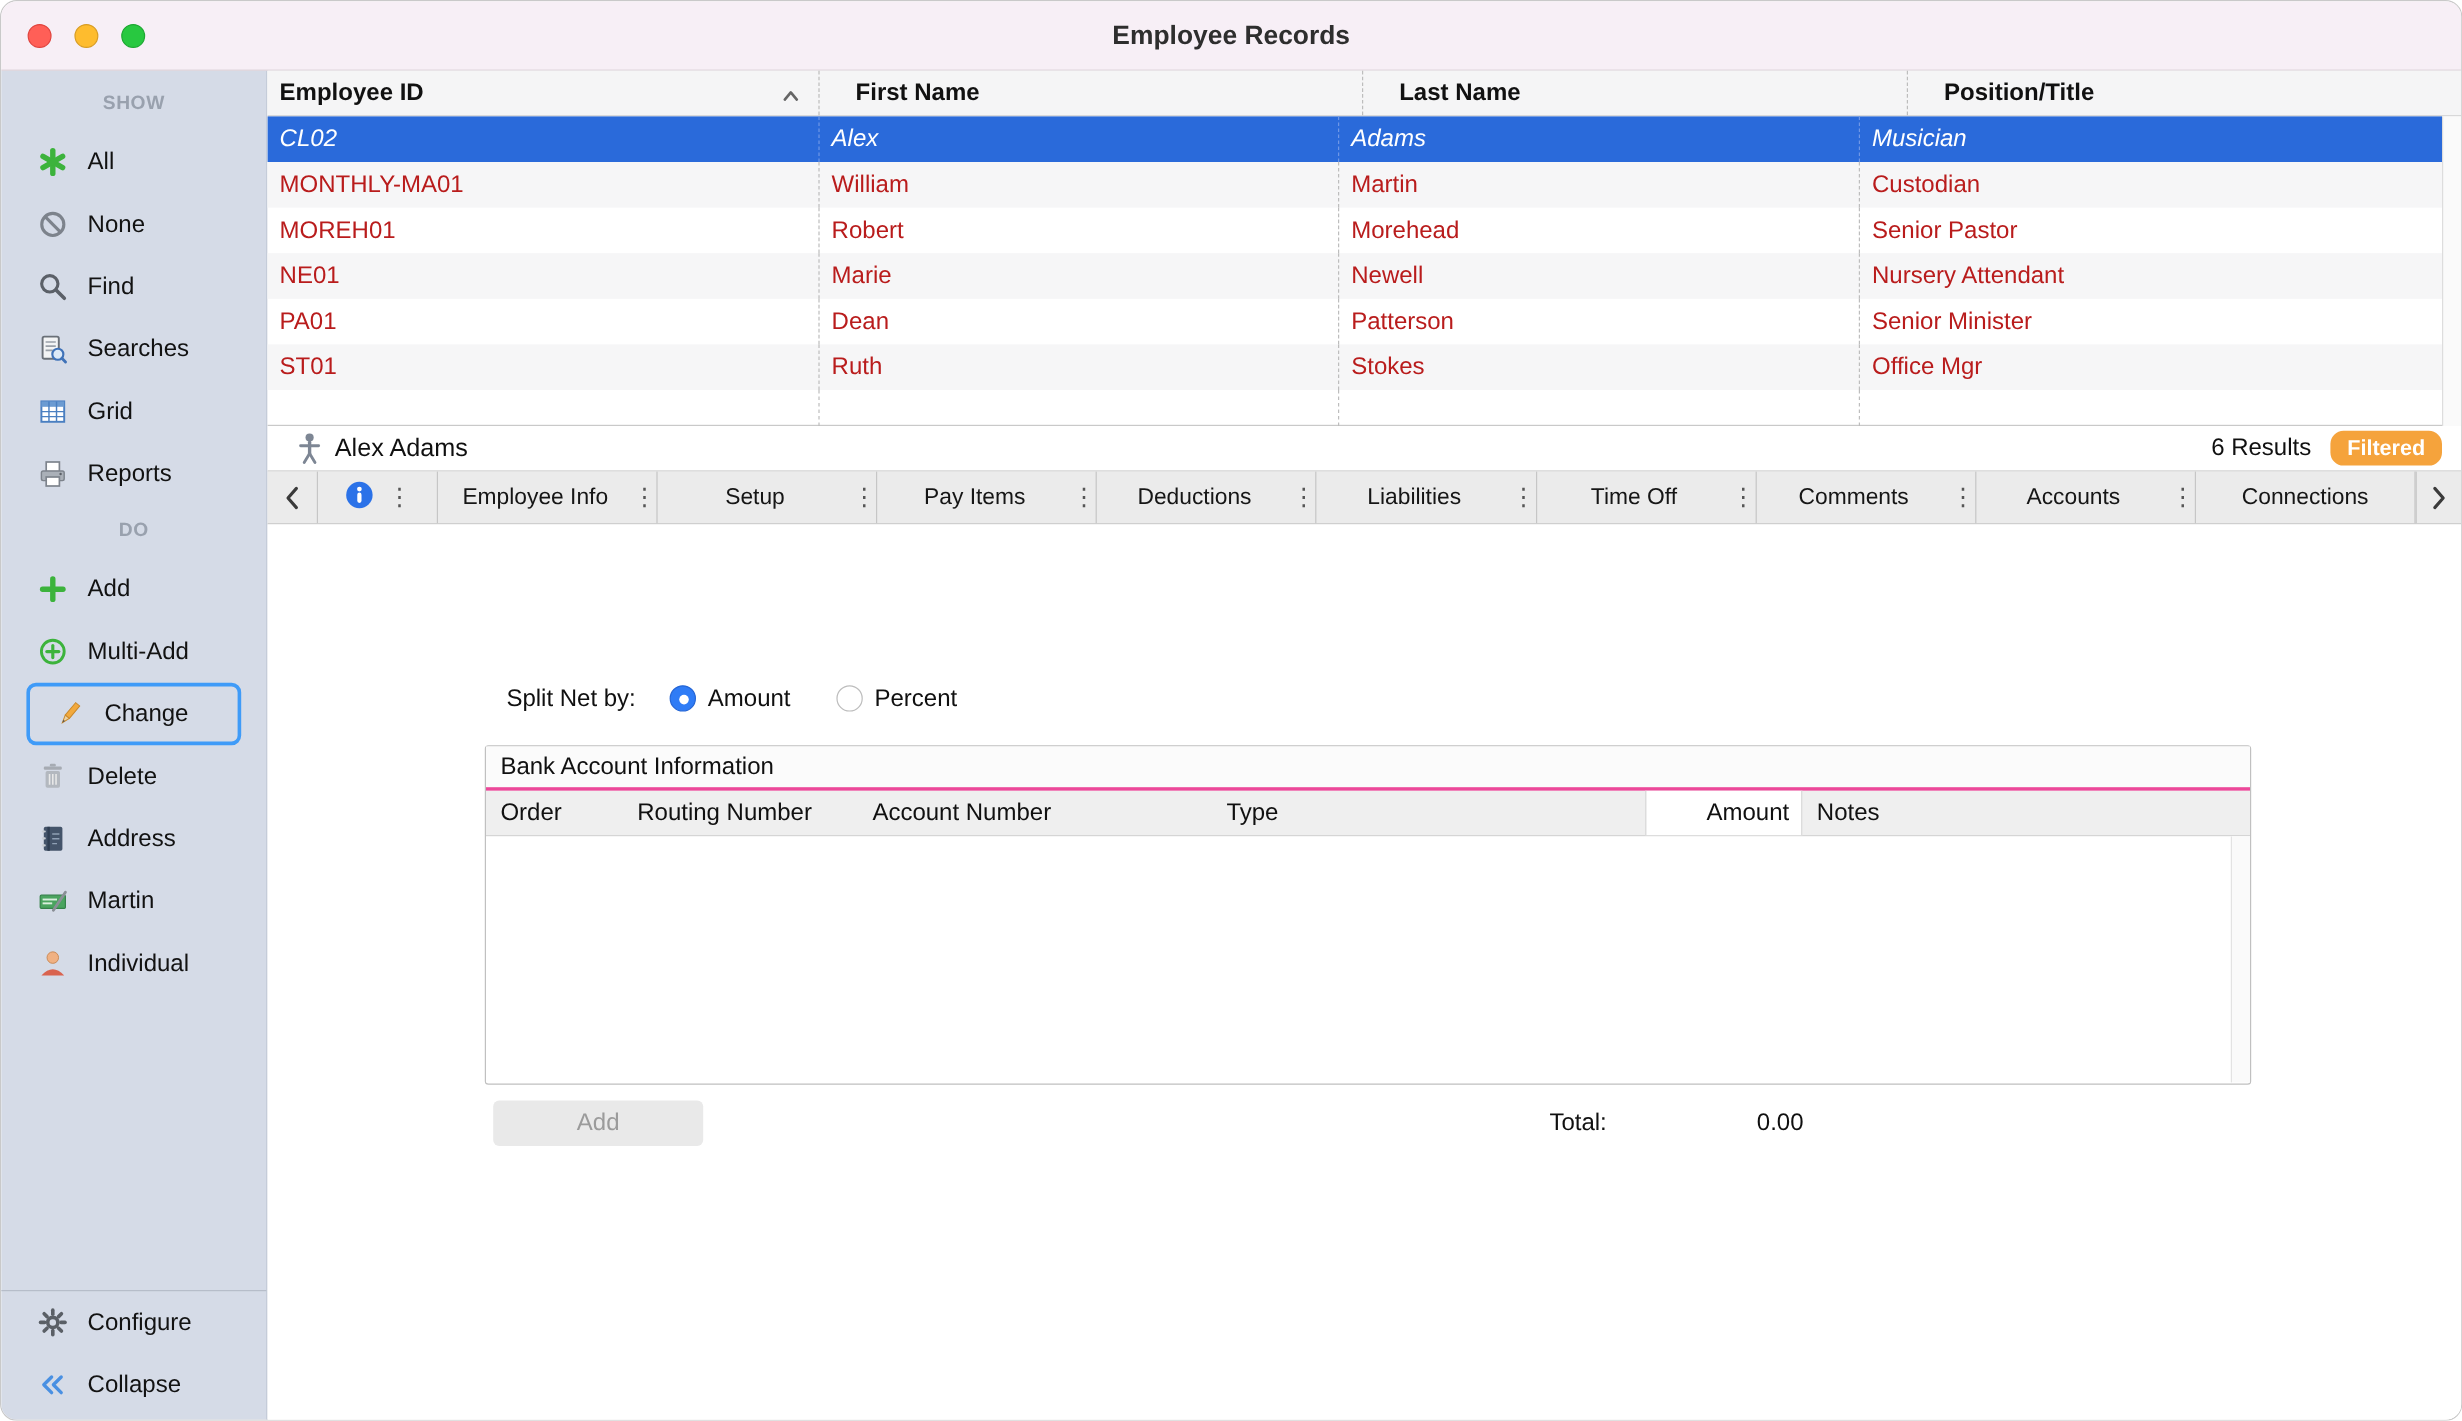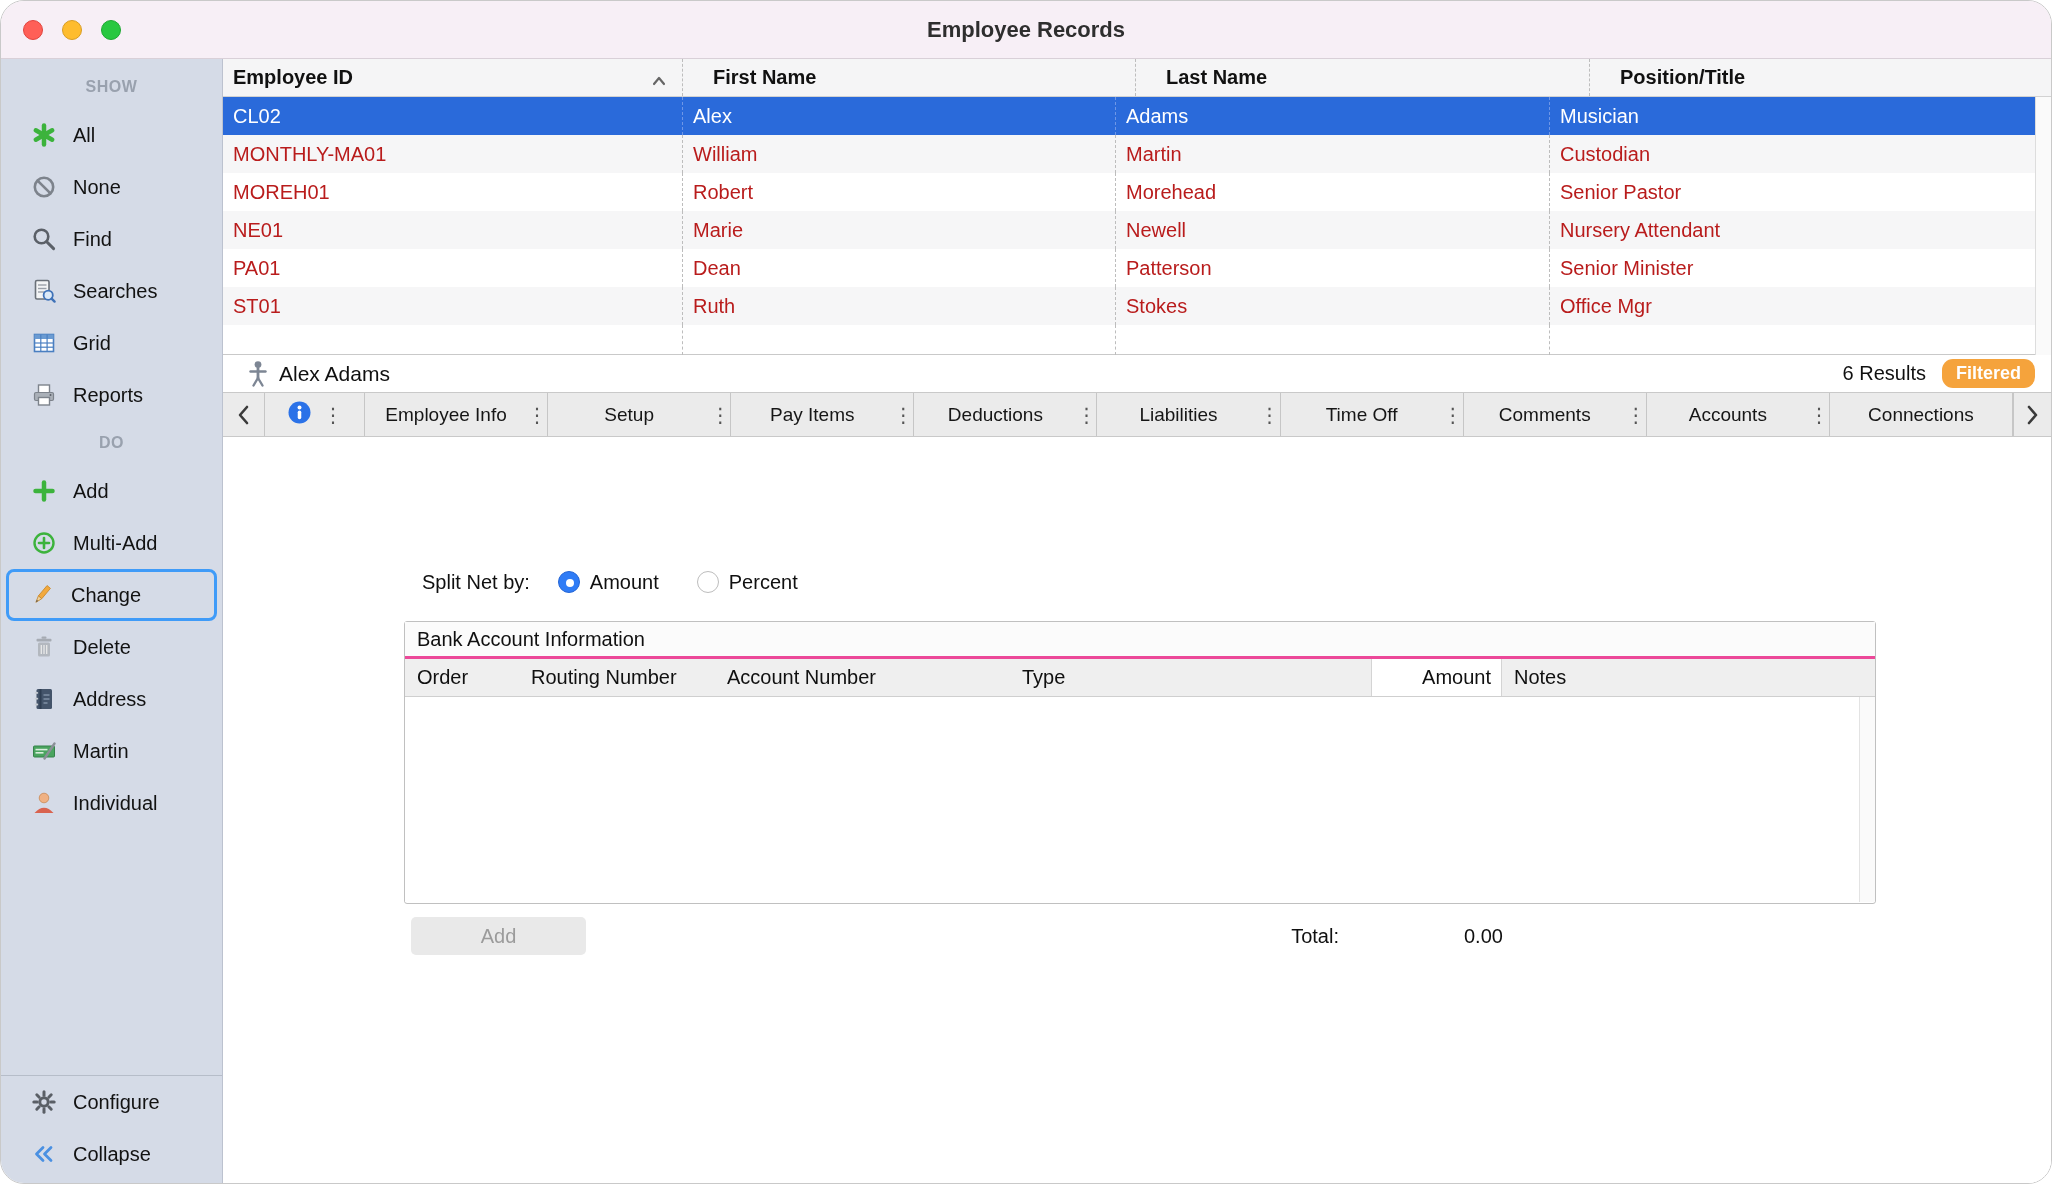--- a/index.html
+++ b/index.html
@@ -1,19 +1,19 @@
 <!DOCTYPE html>
 <html><head>
 <meta charset="utf-8">
 <style>
   * { margin:0; padding:0; box-sizing:border-box; }
   html,body { background:#ffffff; font-family:"Liberation Sans","DejaVu Sans",sans-serif; }
   .window {
     position:relative; width:2052px; height:1184px;
-    border:1px solid #c9c9c9; border-radius:24px; overflow:hidden; background:#ffffff;
+    border:1px solid #c9c9c9; border-radius:14px; overflow:hidden; background:#ffffff;
   }
   
   .titlebar {
     position:relative; height:58px; background:#f7eff6; border-bottom:1px solid #d9d0d8;
     display:flex; align-items:center; justify-content:center;
   }
   .traffic { position:absolute; left:22px; top:0; height:100%; display:flex; align-items:center; gap:19px; }
   .tl { width:20px; height:20px; border-radius:50%; display:inline-block; }
   .tl.red { background:#ff5f57; border:1px solid #e0443e; }
   .tl.yellow { background:#febc2e; border:1px solid #d89d24; }
@@ -28,21 +28,21 @@
   }
   .content { flex:1; display:flex; flex-direction:column; background:#ffffff; min-width:0; }
 
   
   .sb-header { height:44px; display:flex; align-items:center; justify-content:center;
     font-size:16px; font-weight:bold; color:#99a1ae; letter-spacing:0.5px; }
   .sb-item { height:52px; display:flex; align-items:center; padding-left:30px; cursor:default; }
   .sb-item .sb-icon { width:26px; height:26px; margin-right:16px; flex:0 0 26px; display:flex; align-items:center; justify-content:center; }
   .sb-item .sb-label { font-size:20px; color:#121212; }
   .sb-item.selected {
-    border:3px solid #3f9bf8; border-radius:8px; margin:0 5px; padding-left:20px; height:52px;
+    border:3px solid #3f9bf8; border-radius:8px; margin:0 21px; padding-left:20px; height:52px;
   }
   .sb-spacer { flex:1; }
   .sb-divider { height:1px; background:#b6bdc9; margin:0; }
   .sb-footer { padding-bottom:4px; }
 
   
   .emp-table { position:relative; height:296px; border-bottom:1px solid #c9c9c9; background:#ffffff; }
   .emp-header {
     display:grid; grid-template-columns:460px 433px 434px 1fr; height:38px;
     background:#f5f5f6; border-bottom:1px solid #d2d2d2;gap:20px;
@@ -58,21 +58,21 @@
   .emp-row {
     display:grid; grid-template-columns:460px 433px 434px 1fr; height:38px;
     width:calc(100% - 16px);
   }
   .emp-row:nth-child(even) { background:#f6f6f7; }
   .emp-row .cell {
     display:flex; align-items:center; padding-left:10px; font-size:20px; color:#b91c1c;
     border-right:1px dashed #bdbdbd; overflow:hidden; white-space:nowrap;
   }
   .emp-row .cell:last-child { border-right:none; }
-  .emp-row.selected { background:#2a6ada; }
+  .emp-row.selected { background:#2a6ada;font-style:italic; }
   .emp-row.selected .cell { color:#ffffff; border-right-color:#6f97e6; }
   .emp-filler { display:grid; grid-template-columns:460px 433px 434px 1fr; height:30px; width:calc(100% - 16px); }
   .emp-filler .cell { border-right:1px dashed #bdbdbd; }
   .emp-filler .cell:last-child { border-right:none; }
   .emp-scrollbar {
     position:absolute; top:0; right:0; bottom:0; width:16px;
     background:#fafafa; border-left:1px solid #dddddd;
   }
 
   

